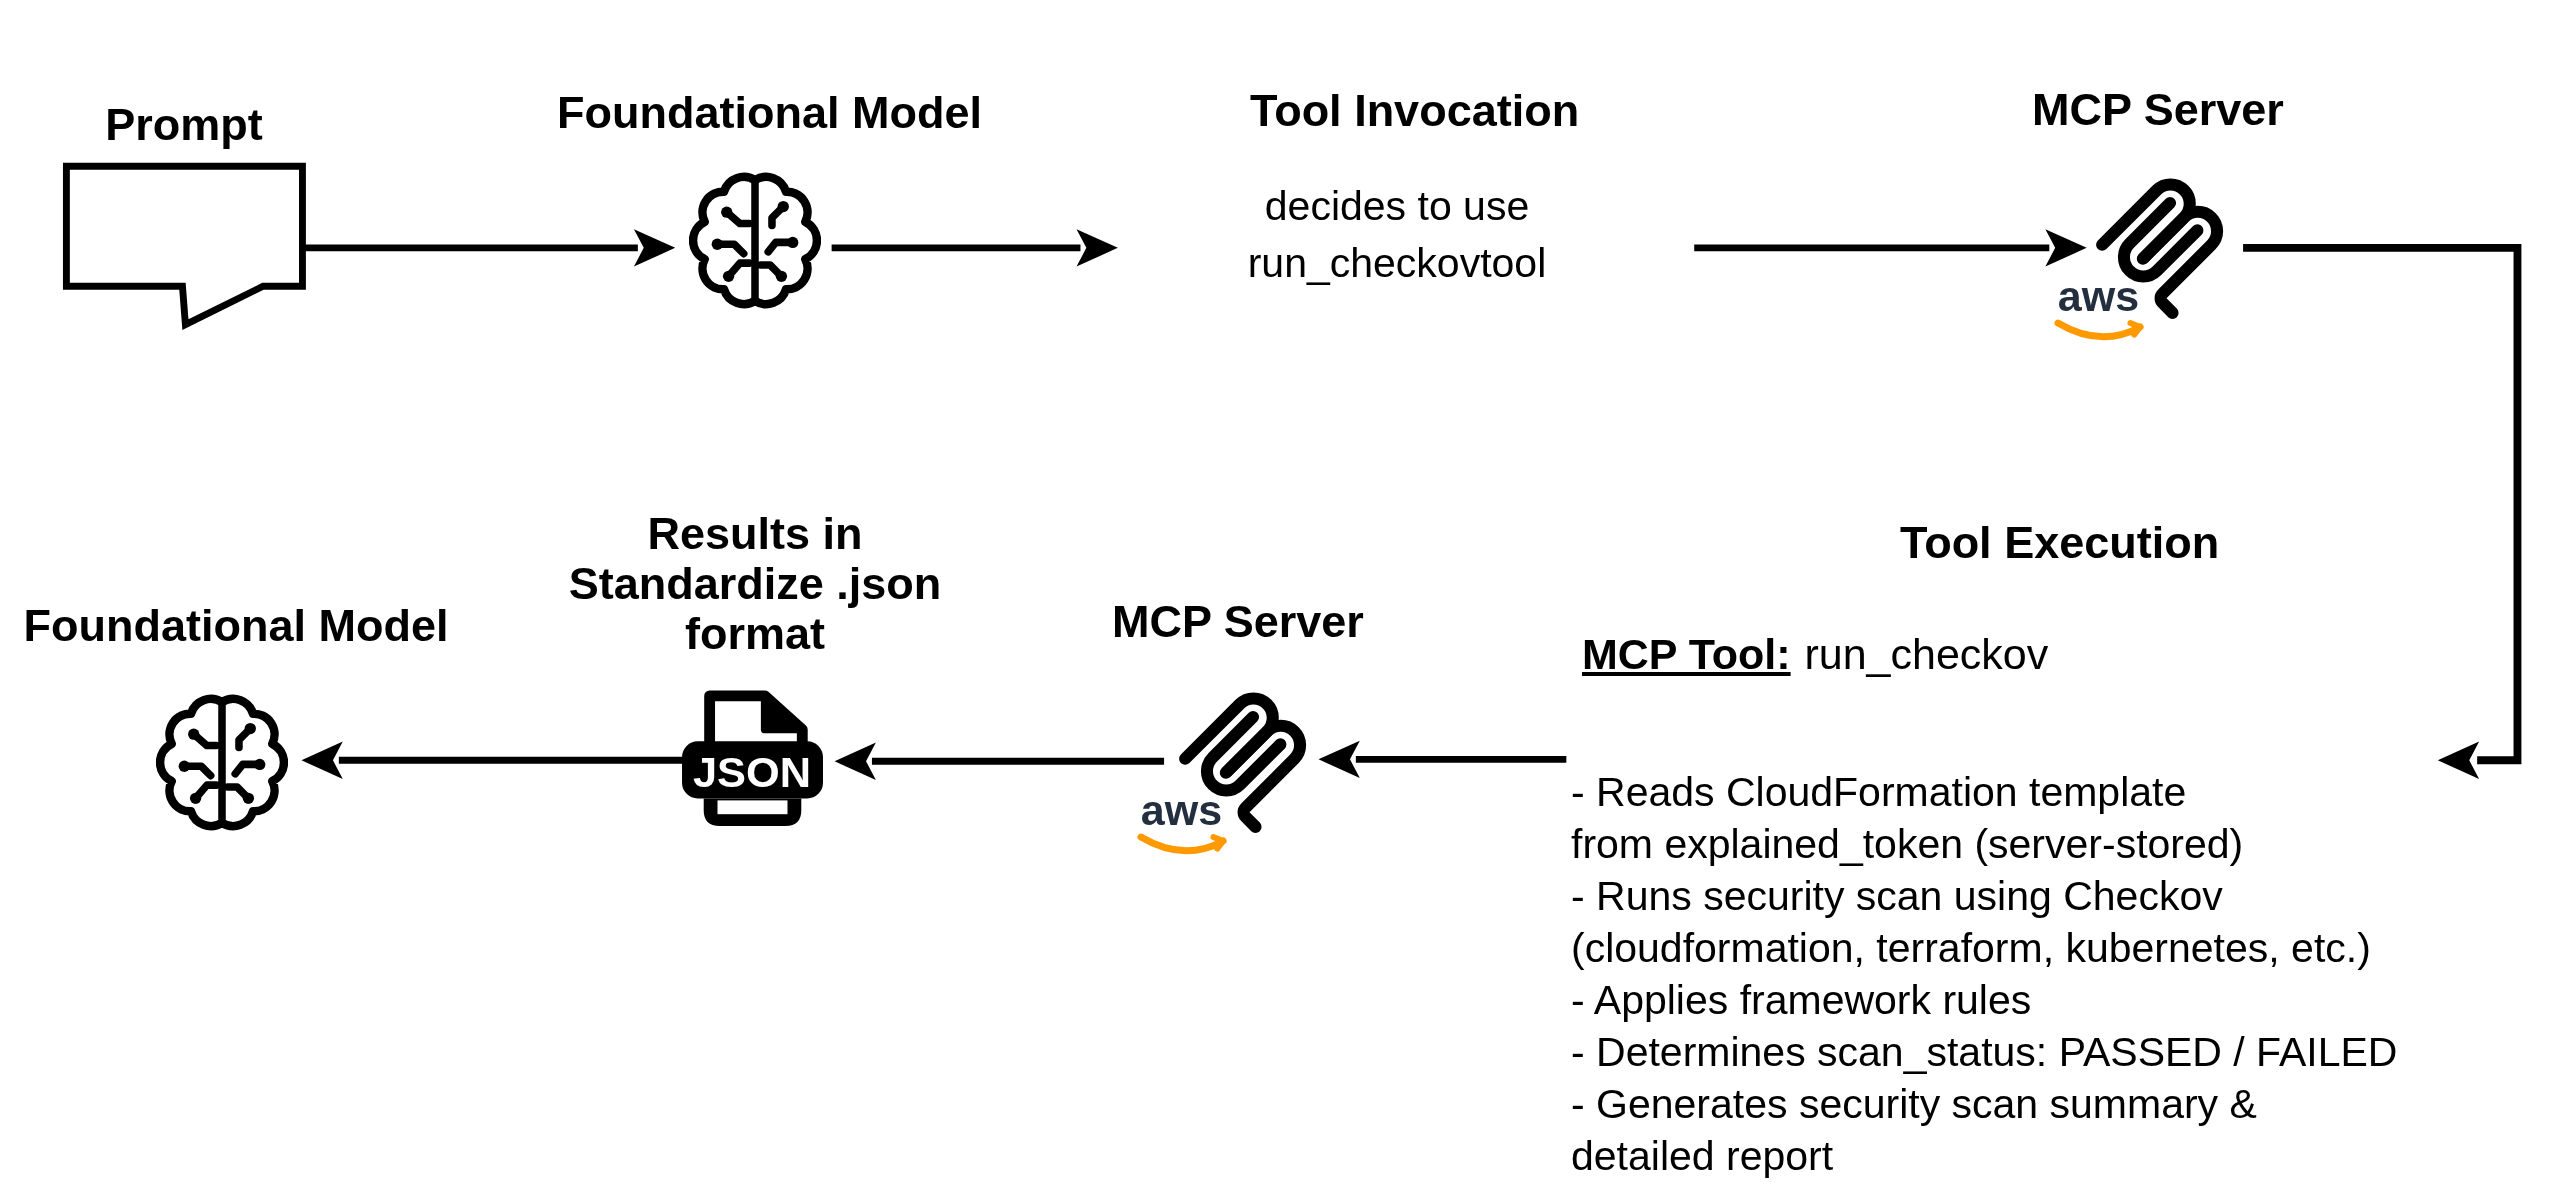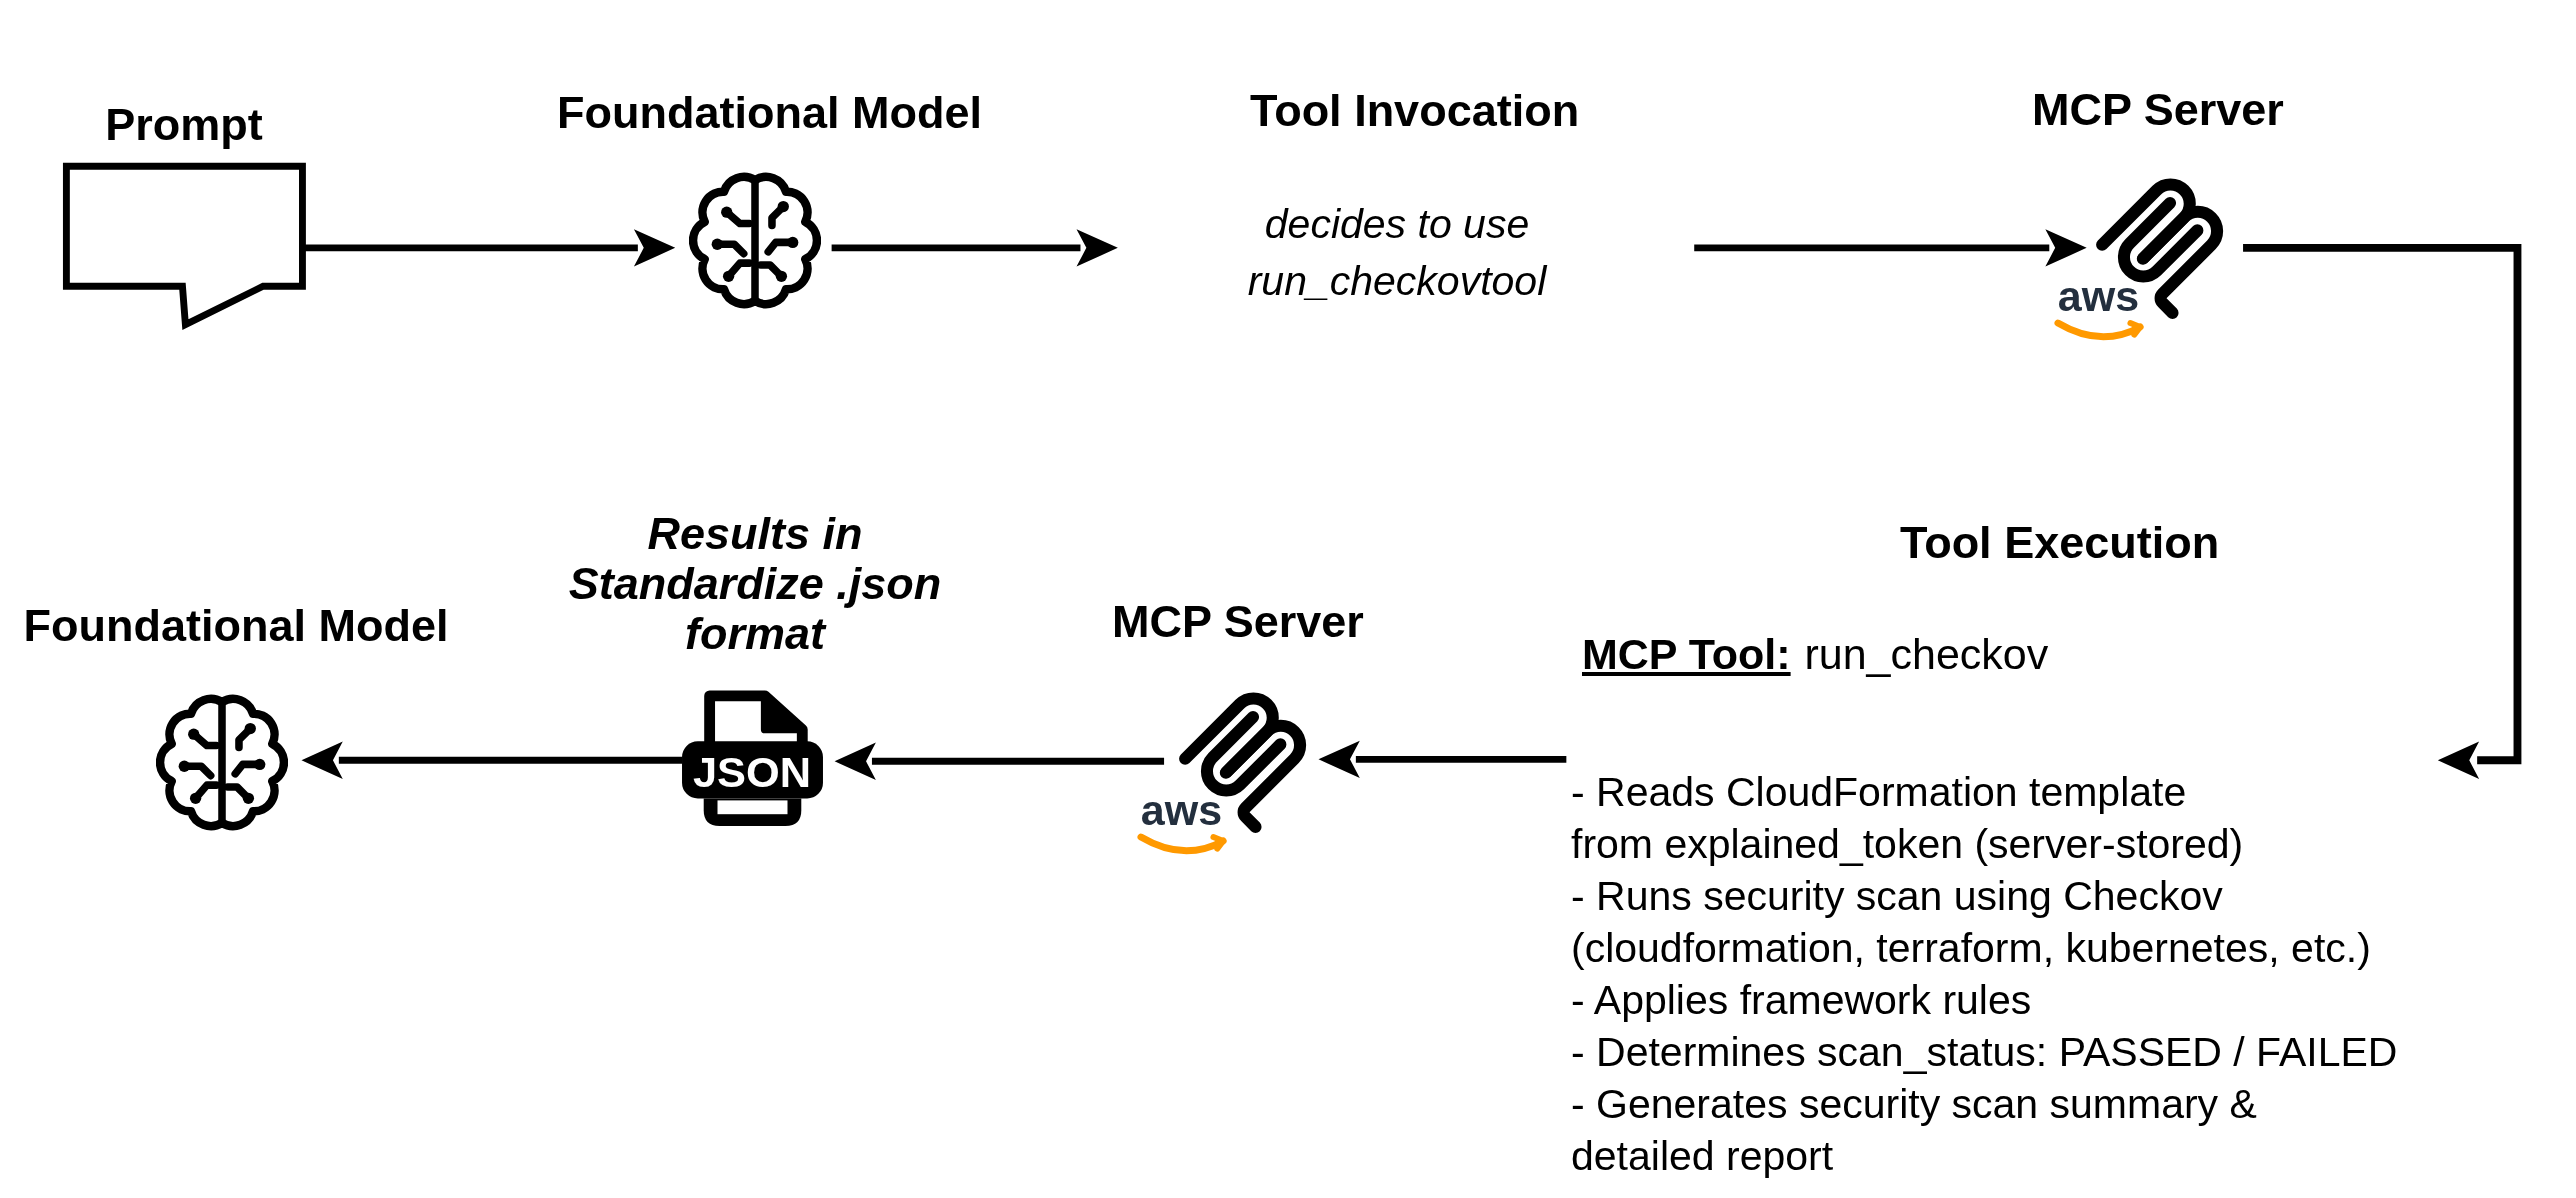--- a/index.html
+++ b/index.html
@@ -26,21 +26,20 @@
     line-height:57px;
     text-align:center;
     white-space:nowrap;
   }
   .multi{
     font-weight:bold;
     font-size:45px;
     line-height:50px;
     text-align:center;
     white-space:nowrap;
-    font-style:italic;
   }
   .exec-heading{
     font-size:43px;
     line-height:51px;
     white-space:nowrap;
   }
   .exec-heading .b{font-weight:bold;padding-right:13.8px;text-decoration:underline;}
   .details{
     font-size:41px;
     line-height:52px;
@@ -94,21 +93,21 @@
       <polygon points="306,773 348,754 338,773 348,792" fill="#000000"></polygon>
     </g>
   </svg>
 
   <div class="abs lbl" style="left:66px;top:86px;width:236px;margin-top:12px;">Prompt</div>
 
   <div class="abs lbl" style="left:557px;top:86px;width:394px;">Foundational Model</div>
 
   <div class="abs lbl" style="left:1250px;top:84px;width:295px;">Tool Invocation</div>
 
-  <div class="abs body-txt" style="left:1200px;top:196px;width:394px;font-style:italic;">
+  <div class="abs body-txt" style="left:1200px;top:178px;width:394px;">
     <span style="display:block">decides to use</span>
     <span style="display:block">run_checkovtool</span>
   </div>
 
   <div class="abs lbl" style="left:2032px;top:83px;width:236px;">MCP Server</div>
 
   <svg class="abs" style="left:689px;top:164px;" width="132" height="153" viewBox="0 0 140 152">
     <path d="M70,12 A22,22 0 0 1 102.9,24.2 A22,22 0 0 1 123.3,56.2 A22,22 0 0 1 123.3,95.8
              A22,22 0 0 1 102.9,127.8 A22,22 0 0 1 70,140 A22,22 0 0 1 37.1,127.8
              A22,22 0 0 1 16.7,95.8 A22,22 0 0 1 16.7,56.2 A22,22 0 0 1 37.1,24.2 A22,22 0 0 1 70,12 Z" fill="#ffffff" stroke="#000000" stroke-width="9" stroke-linejoin="round"></path>

